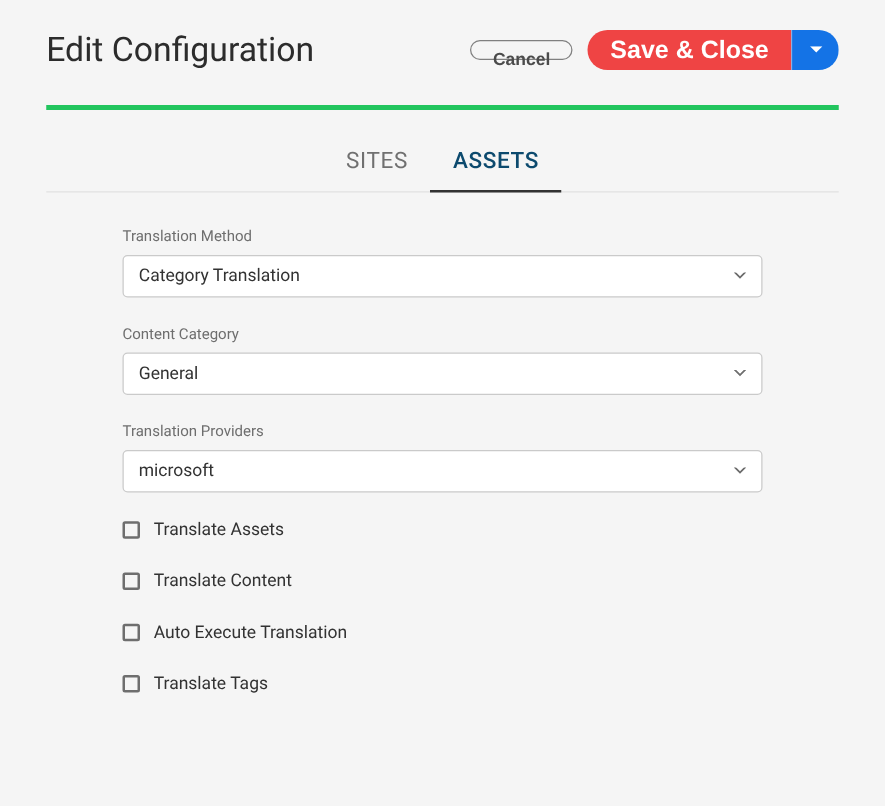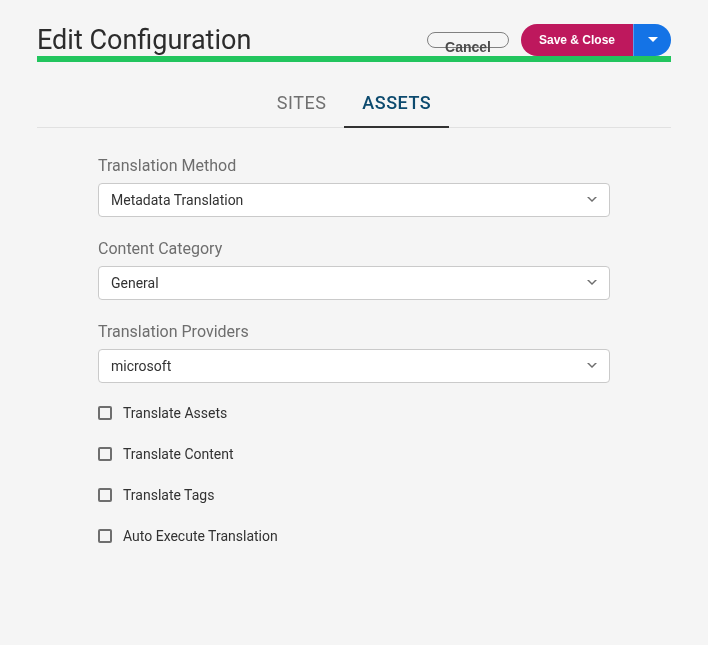--- a/index.html
+++ b/index.html
@@ -14,21 +14,22 @@
       height: 645px;
       overflow: hidden;
     }
     .container {
       padding: 24px 37px 0 37px;
     }
     .header {
       display: flex;
       justify-content: space-between;
       align-items: flex-start;
-      border-bottom: 6px solid #22c55e;
+      padding-bottom: 28px;
+      border-bottom: 4px solid #22c55e;
     }
     .page-title {
       font-size: 27px;
       font-weight: 400;
       color: #2c2c2c;
     }
     .header-actions {
       display: flex;
       gap: 12px;
       align-items: center;
@@ -41,25 +42,25 @@
       font-size: 14px;
       font-weight: 600;
       color: #4b4b4b;
       cursor: pointer;
       height: 16px;
     }
     .btn-save-group {
       display: flex;
     }
     .btn-save {
-      background: #be185d;
+      background: #ef4444;
       border: none;
       border-radius: 16px 0 0 16px;
       padding: 0 18px;
-      font-size: 12px;
+      font-size: 20px;
       font-weight: 600;
       color: #fff;
       cursor: pointer;
       height: 32px;
     }
     .btn-save-dropdown {
       background: #1473e6;
       border: none;
       border-left: 1px solid rgba(255,255,255,0.3);
       border-radius: 0 16px 16px 0;
@@ -95,21 +96,21 @@
       font-weight: 500;
     }
     .form {
       padding: 28px 61px 0 61px;
     }
     .field {
       margin-bottom: 22px;
     }
     .field-label {
       display: block;
-      font-size: 16px;
+      font-size: 12px;
       color: #6e6e6e;
       margin-bottom: 8px;
     }
     .select {
       width: 100%;
       height: 34px;
       background: #fff;
       border: 1px solid #cacaca;
       border-radius: 4px;
       padding: 0 12px;
@@ -167,21 +168,21 @@
 
   <div class="tabs">
     <div class="tab">SITES</div>
     <div class="tab active">ASSETS</div>
   </div>
 
   <div class="form">
     <div class="field">
       <label class="field-label">Translation Method</label>
       <div class="select">
-        <span>Metadata Translation</span>
+        <span>Category Translation</span>
         <svg width="10" height="6" viewBox="0 0 10 6">
             <path d="M0 0 L5 5 L10 0 L9 -1 L5 3 L1 -1 Z"></path>
           </svg>
       </div>
     </div>
 
     <div class="field">
       <label class="field-label">Content Category</label>
       <div class="select">
         <span>General</span>
@@ -206,21 +207,21 @@
       <div class="checkbox-row">
         <div class="checkbox"></div>
         <span class="checkbox-label">Translate Assets</span>
       </div>
       <div class="checkbox-row">
         <div class="checkbox"></div>
         <span class="checkbox-label">Translate Content</span>
       </div>
       <div class="checkbox-row">
         <div class="checkbox"></div>
+        <span class="checkbox-label">Auto Execute Translation</span>
+      </div>
+      <div class="checkbox-row">
+        <div class="checkbox"></div>
         <span class="checkbox-label">Translate Tags</span>
-      </div>
-      <div class="checkbox-row">
-        <div class="checkbox"></div>
-        <span class="checkbox-label">Auto Execute Translation</span>
       </div>
     </div>
   </div>
 </div>
 
 </body></html>

